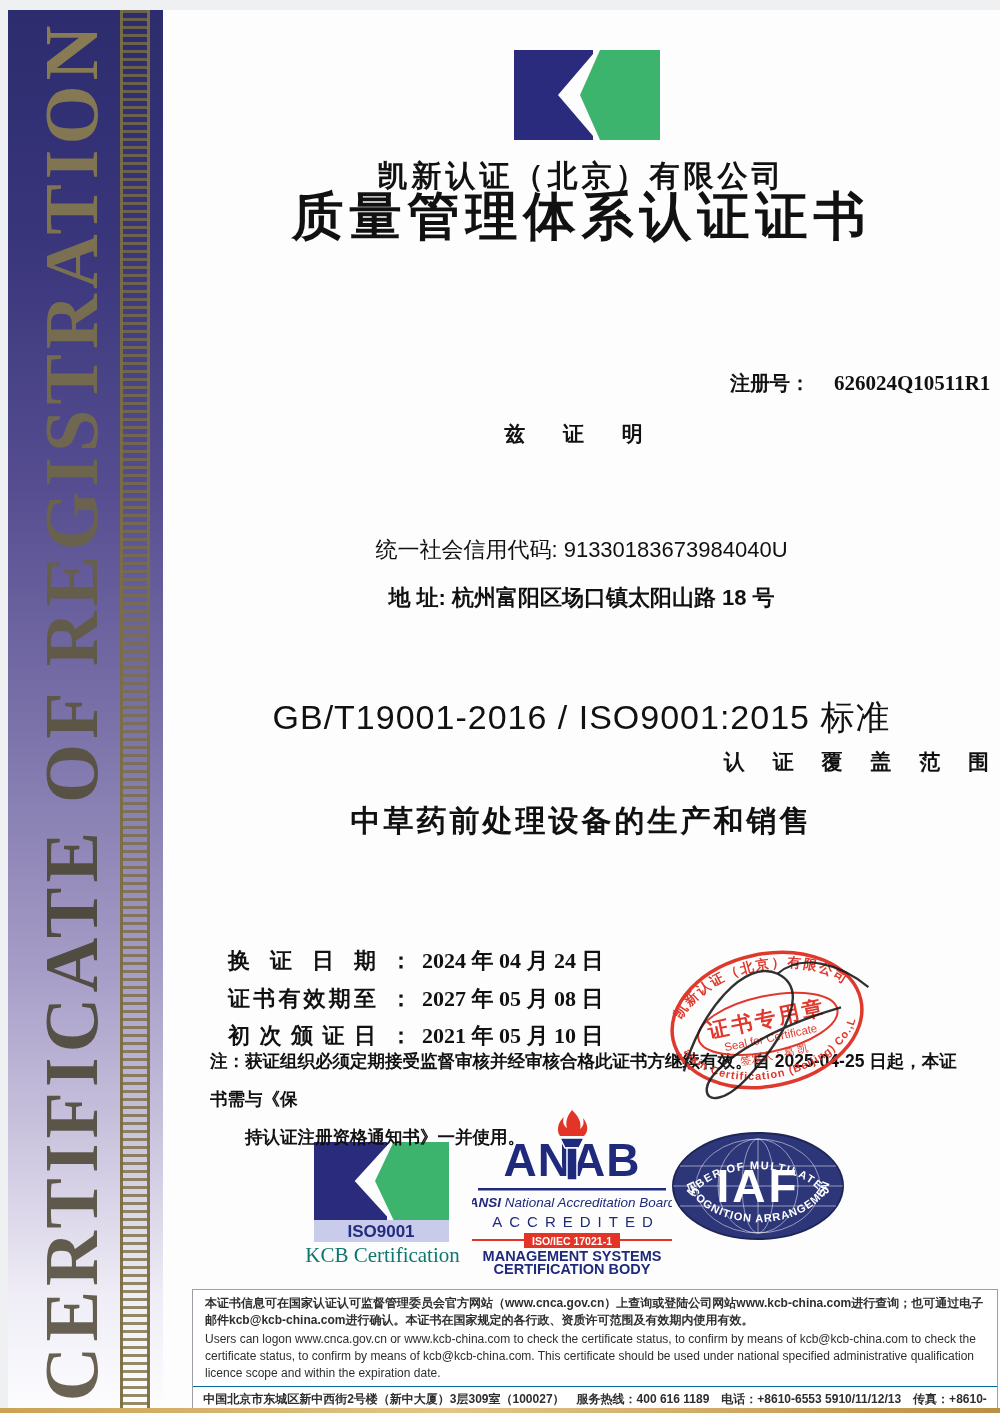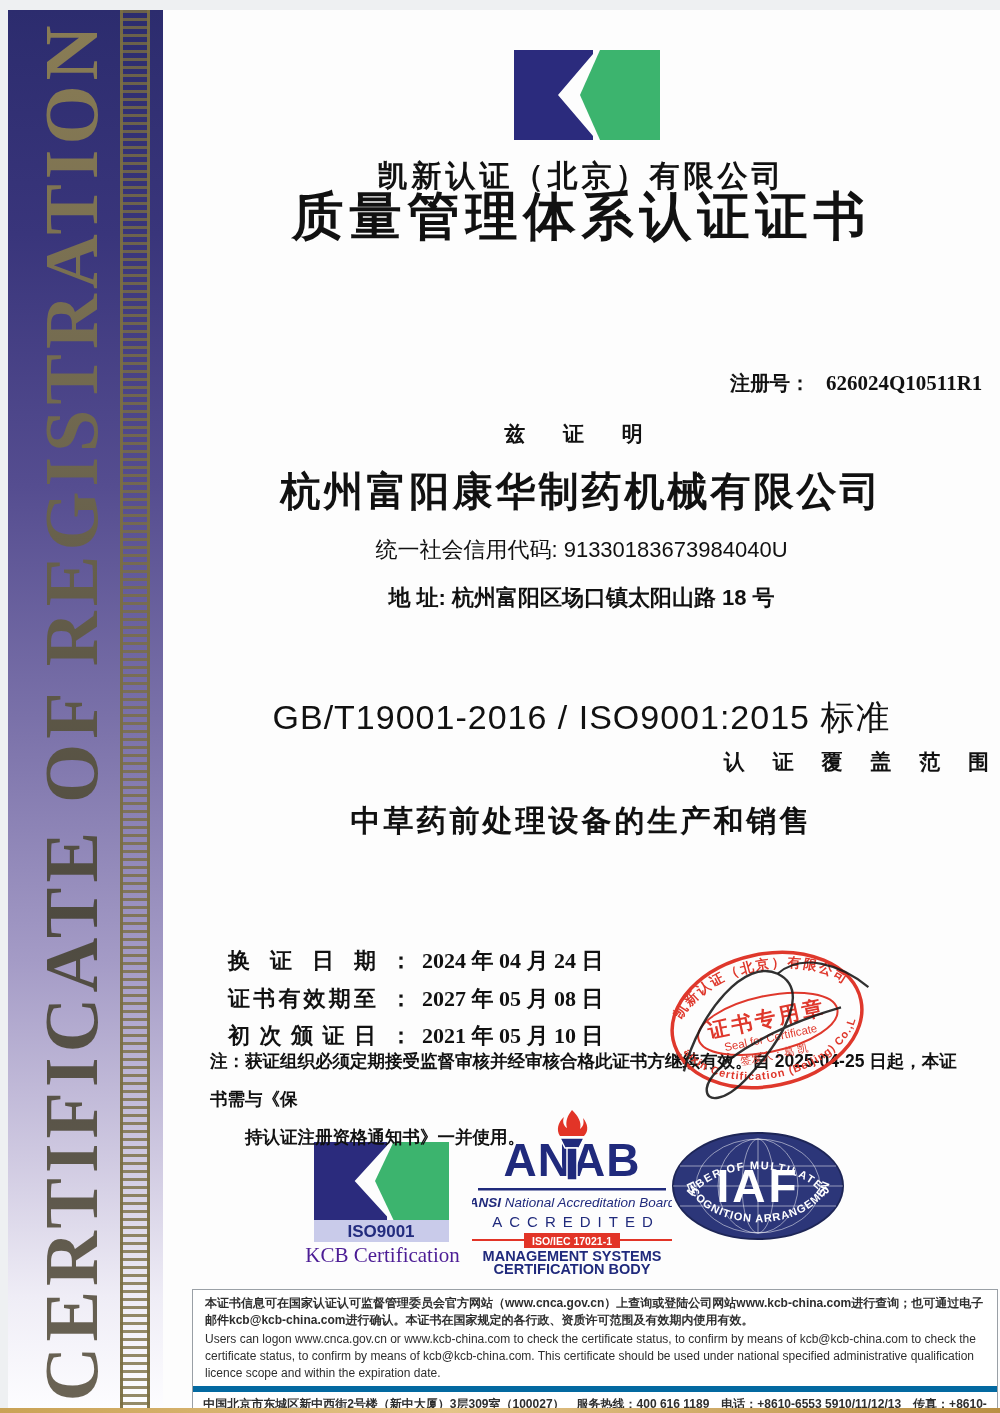--- a/index.html
+++ b/index.html
@@ -25,36 +25,36 @@
   .h2{top:182px;font-size:52px;font-weight:bold;letter-spacing:6px;}
   .certify{top:420px;font-size:21px;font-weight:bold;letter-spacing:16px;}
   .company{top:464px;font-size:40px;font-weight:bold;letter-spacing:3px;}
   .credit{top:535px;font-size:22px;}
   .addr{top:583px;font-size:22px;font-weight:bold;}
   .conform{top:646px;font-size:21px;font-weight:bold;letter-spacing:11px;}
   .standard{top:687px;font-size:34px;font-weight:normal;letter-spacing:1px;margin-top:8px;}
   .scopelabel{top:748px;font-size:21px;font-weight:bold;letter-spacing:11px;text-align:right;}
   .scope{top:801px;font-size:30px;font-weight:bold;letter-spacing:3px;}
   .regline{position:absolute;left:730px;top:370px;font-size:20px;font-weight:bold;white-space:nowrap;}
-  .regline .num{font-family:"Liberation Serif",serif;font-size:21px;margin-left:16px;}
+  .regline .num{font-family:"Liberation Serif",serif;font-size:21px;margin-left:24px;}
   .dates{position:absolute;left:228px;top:899px;font-size:22px;font-weight:bold;margin-top:43px;}
   .date-row{height:37.5px;line-height:37.5px;white-space:nowrap;}
   .date-row .lbl{display:inline-block;width:148px;text-align:justify;text-align-last:justify;-moz-text-align-last:justify;}
   .date-row .colon{margin:0 10px 0 14px;}
   .date-row .val{font-family:"Liberation Serif",serif;}
   .note{position:absolute;left:210px;top:1042px;width:748px;font-size:17.5px;font-weight:600;
         line-height:38px;z-index:1;}
   .note .l2{padding-left:35px;}
   .sealwrap{position:absolute;left:637px;top:925px;width:260px;height:190px;transform:rotate(-12deg);z-index:2;}
   .kcb-caption{position:absolute;left:300px;top:1243px;width:165px;text-align:center;
-        font-family:"Liberation Serif",serif;font-size:21px;color:#4c1d95;white-space:nowrap;}
+        font-family:"Liberation Serif",serif;font-size:21px;color:#0f766e;white-space:nowrap;}
   
   .fbox{position:absolute;left:192px;top:1289px;width:806px;box-sizing:border-box;
         border:1px solid #9aa0a6;background:#fff;color:#2e2e2e;}
-  .fbox .sec1{padding:5px 12px 4px 12px;border-bottom:6px solid #0369a1;}
+  .fbox .sec1{padding:5px 12px 4px 12px;border-bottom:1px solid #0369a1;}
   .fbox p{margin:0;}
   .f-cn{font-size:12px;font-weight:bold;line-height:17px;}
   .f-en{font-size:12px;line-height:17px;margin-top:2px !important;}
   .fbox .sec2{padding:4px 6px 5px 6px;text-align:center;}
   .fa-cn{font-size:12px;font-weight:bold;line-height:17px;}
   .goldstrip{position:absolute;left:0;right:0;bottom:0;height:5px;
         background:linear-gradient(to right,#c9a255,#e4c488 45%,#b98f44);}
   svg text{font-family:"Liberation Sans",sans-serif;}
 </style>
 </head>
@@ -74,21 +74,20 @@
   </svg>
 
   <div class="cline h1">凯新认证（北京）有限公司</div>
   <div class="cline h2">质量管理体系认证证书</div>
 
   <div class="regline">
     <span>注册号：</span><span class="num">626024Q10511R1</span>
   </div>
 
   <div class="cline certify">兹 证 明</div>
-  <div class="cline company">杭州富阳康华制药机械有限公司</div>
   <div class="cline credit">统一社会信用代码: 91330183673984040U</div>
   <div class="cline addr">地 址: 杭州富阳区场口镇太阳山路 18 号</div>
   <div class="cline standard">GB/T19001-2016 / ISO9001:2015 标准</div>
   <div class="cline scopelabel">认 证 覆 盖 范 围</div>
   <div class="cline scope">中草药前处理设备的生产和销售</div>
 
   <div class="dates">
     <div class="date-row">
       <span class="lbl">换 证 日 期</span><span class="colon">：</span><span class="val">2024 年 04 月 24 日</span>
     </div>

